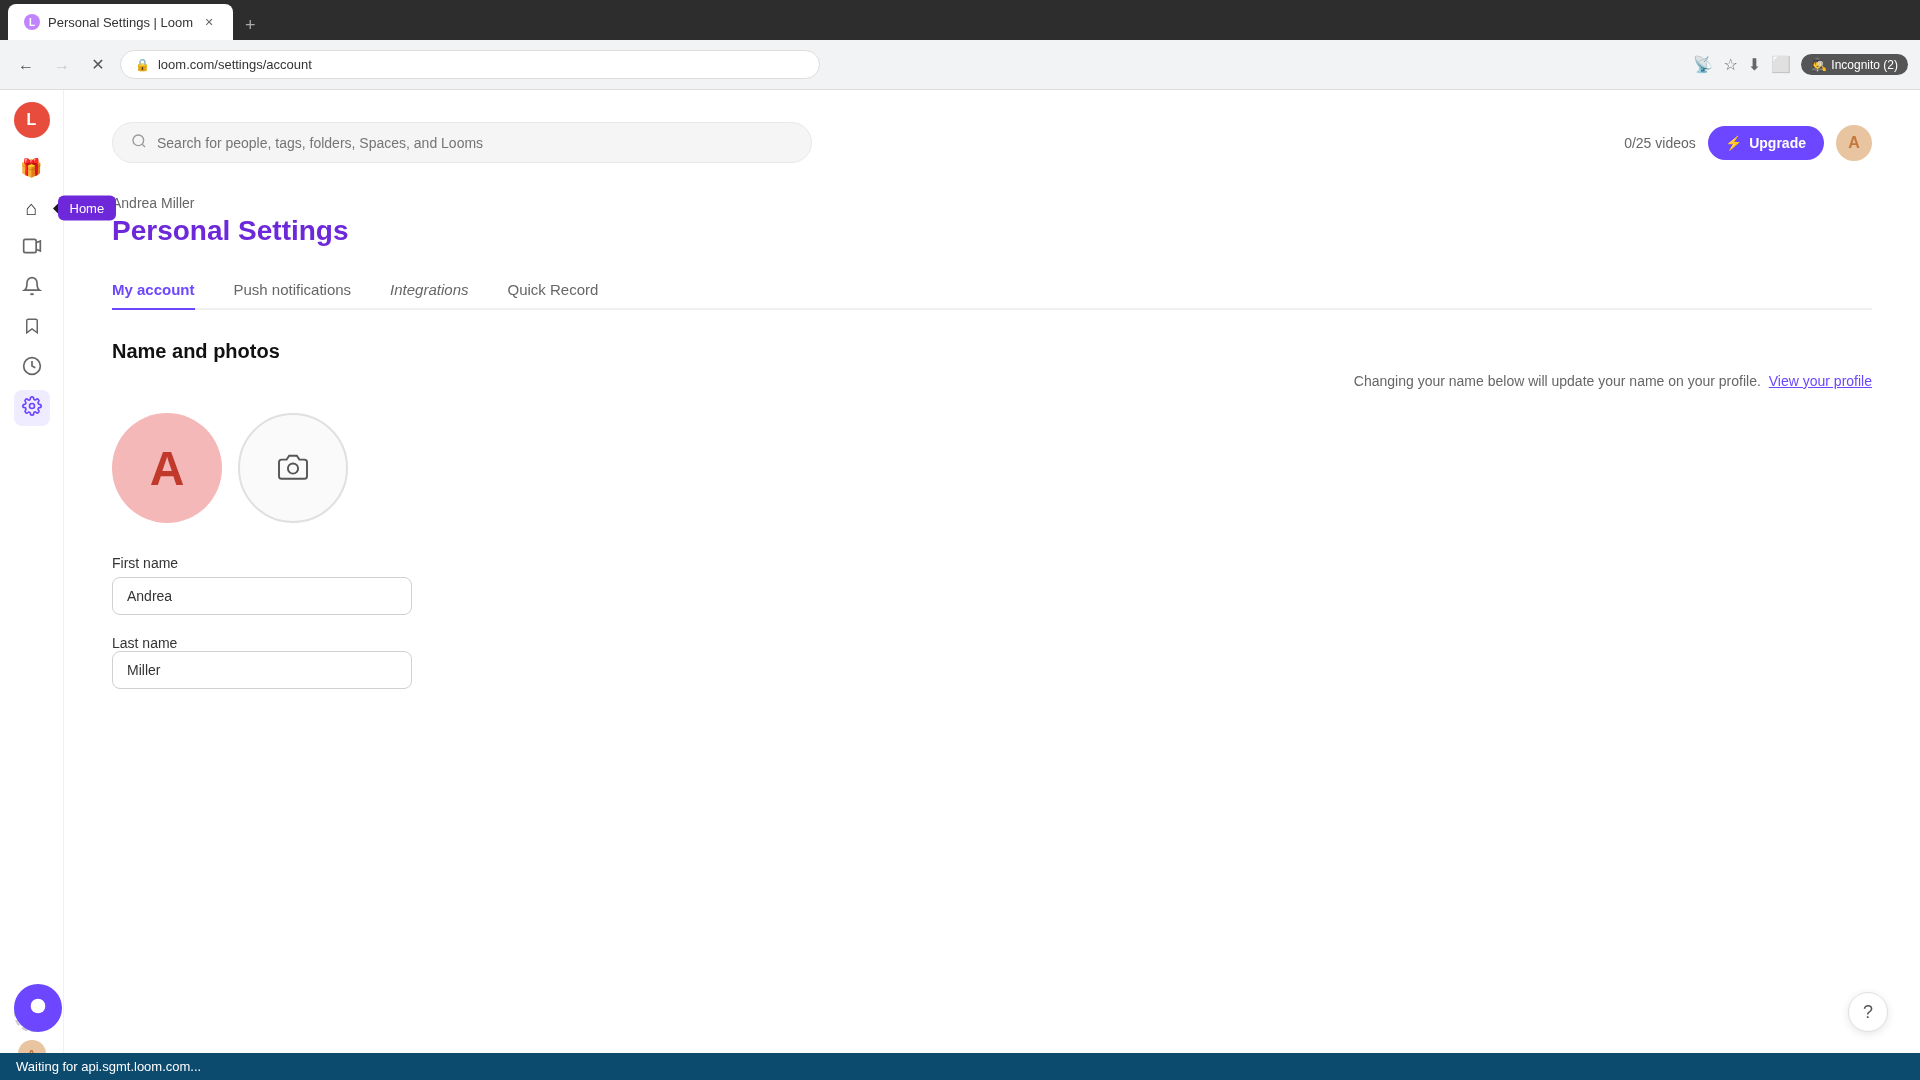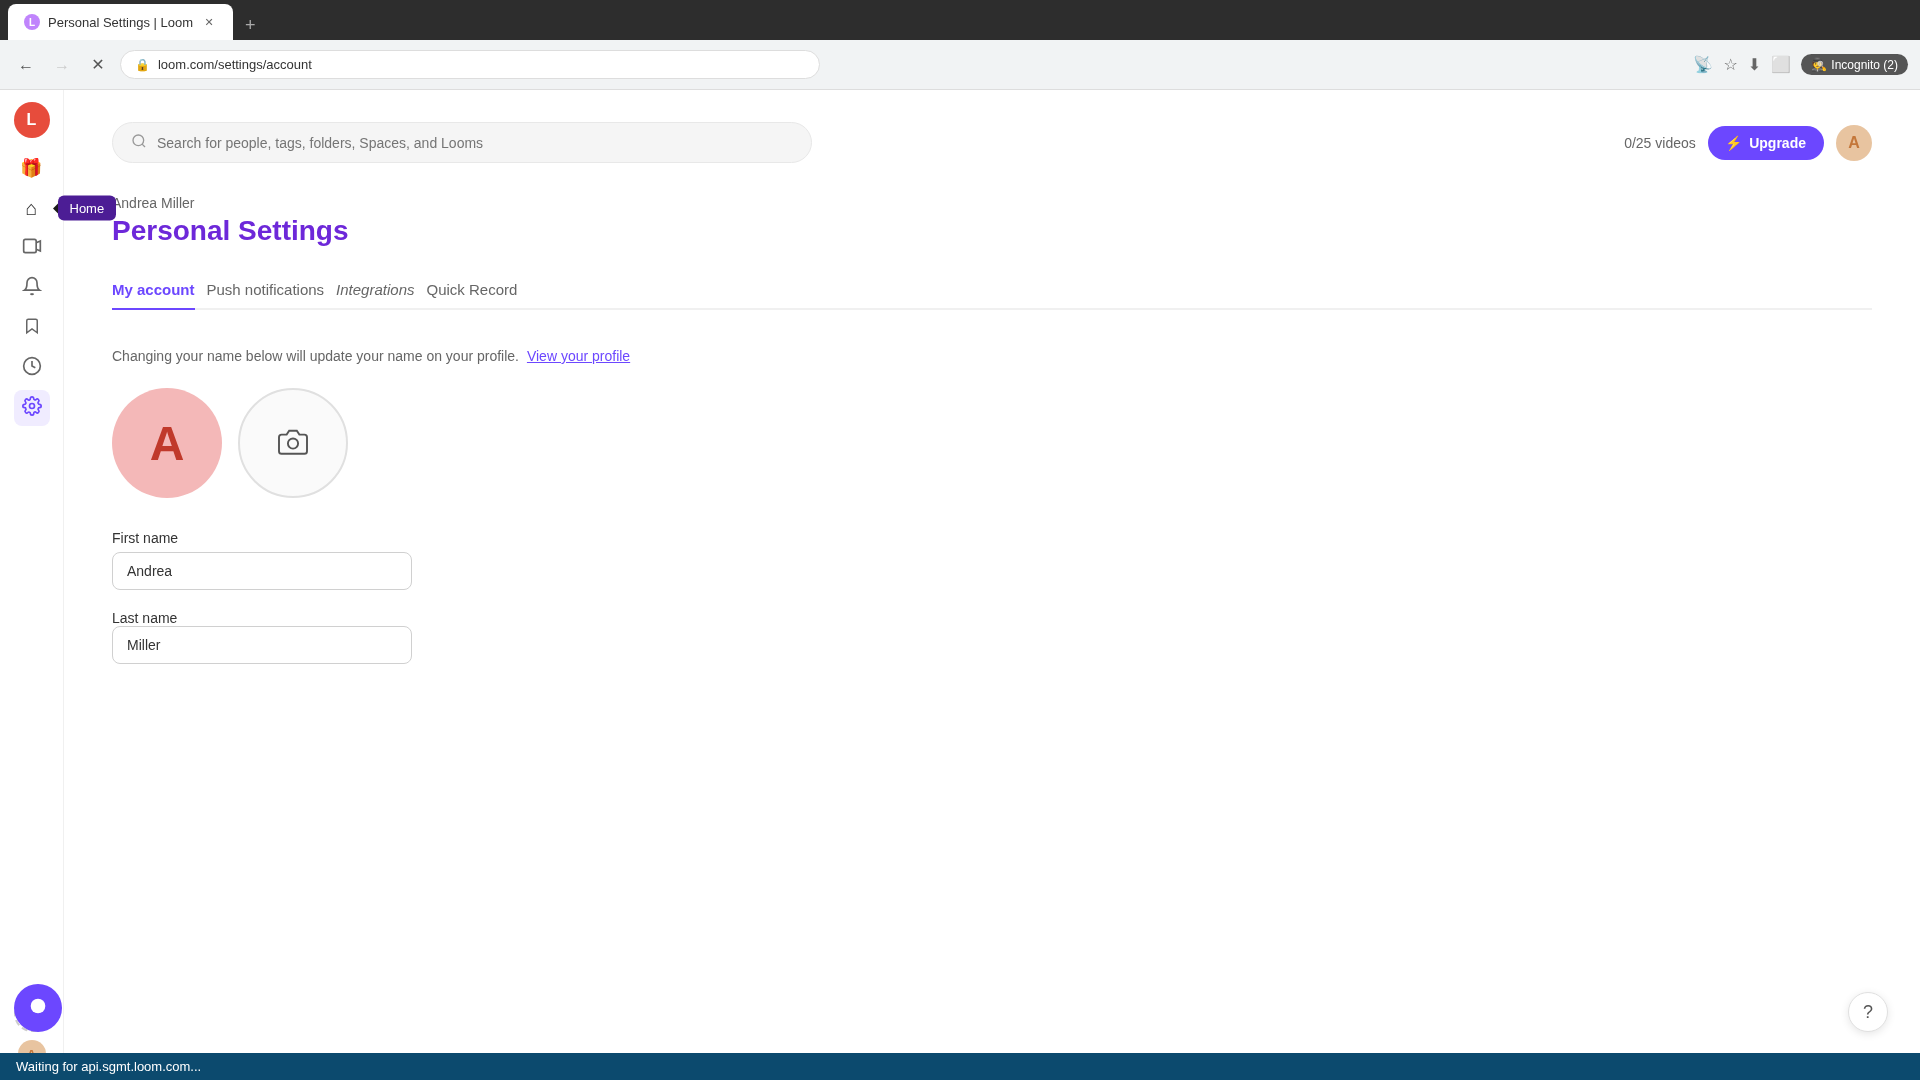--- a/index.html
+++ b/index.html
@@ -41,21 +41,21 @@
 
   <div style="width:64px;background:#fff;border-right:1px solid #f0f0f0;display:flex;flex-direction:column;align-items:center;padding:12px 0;gap:4px;">
     <div style="width:36px;height:36px;border-radius:50%;background:#e74c3c;display:flex;align-items:center;justify-content:center;color:white;font-weight:bold;font-size:16px;cursor:pointer;margin-bottom:8px;">L</div>
 
     <div style="width:36px;height:36px;border-radius:8px;display:flex;align-items:center;justify-content:center;cursor:pointer;color:#666;font-size:18px;">
       <span>🎁</span>
     </div>
 
     <div style="width:36px;height:36px;border-radius:8px;display:flex;align-items:center;justify-content:center;cursor:pointer;color:#333;font-size:20px;position:relative;">
       <span>⌂</span>
-      <div style="position:absolute;left:44px;top:50%;transform:translateY(-50%);background:#4c1d95;color:#fff;border-radius:6px;padding:5px 12px;font-size:13px;white-space:nowrap;z-index:100;">
+      <div style="position:absolute;left:44px;top:50%;transform:translateY(-50%);background:#6d28d9;color:#fff;border-radius:6px;padding:5px 12px;font-size:13px;white-space:nowrap;z-index:100;">
         <span>Home</span>
         <div style="position:absolute;left:-5px;top:50%;transform:translateY(-50%);width:0;height:0;border:5px solid transparent;border-right-color:#1a1a1a;border-left:none;"></div>
       </div>
     </div>
 
     <div style="width:36px;height:36px;border-radius:8px;display:flex;align-items:center;justify-content:center;cursor:pointer;color:#666;font-size:16px;">
       <span>
         <svg width="20" height="20" viewBox="0 0 24 24" fill="none" stroke="currentColor" stroke-width="2">
             <rect x="2" y="4" width="15" height="16" rx="2"></rect>
             <path d="m17 8 5-2v12l-5-2"></path>
@@ -124,29 +124,30 @@
         </button>
         <div style="width:36px;height:36px;border-radius:50%;background:#e8c4a0;display:flex;align-items:center;justify-content:center;color:#c4773a;font-weight:bold;font-size:16px;cursor:pointer;">A</div>
       </div>
     </div>
 
     <div style="margin-bottom:24px;">
       <p style="font-size:14px;color:#666;margin-bottom:4px;">Andrea Miller</p>
       <h1 style="font-size:28px;font-weight:700;color:#6d28d9;">Personal Settings</h1>
     </div>
 
-    <div style="display:flex;gap:12px;border-bottom:2px solid #f0f0f0;margin-bottom:38px;align-items:center;">
+    <div style="display:flex;gap:39px;border-bottom:2px solid #f0f0f0;margin-bottom:30px;align-items:center;">
       <span style="padding:10px 0;font-size:15px;color:#6c47ff;cursor:pointer;border-bottom:2px solid #6c47ff;margin-bottom:-2px;font-weight:600;">My account</span>
       <span style="padding:10px 0;font-size:15px;color:#666;cursor:pointer;border-bottom:2px solid transparent;margin-bottom:-2px;">Push notifications</span>
       <span style="padding:10px 0;font-size:15px;color:#666;cursor:pointer;border-bottom:2px solid transparent;margin-bottom:-2px;font-style:italic;">Integrations</span>
       <span style="padding:10px 0;font-size:15px;color:#666;cursor:pointer;border-bottom:2px solid transparent;margin-bottom:-2px;">Quick Record</span>
     </div>
 
     <div>
-      <p style="font-size:14px;color:#666;margin-bottom:24px;">
+      <h2 style="font-size:20px;font-weight:700;color:#111;margin-bottom:10px;">Name and photos</h2>
+      <p style="font-size:14px;color:#666;margin-bottom:24px;text-align:right;">
         <span>Changing your name below will update your name on your profile.</span>
         <a style="color:#6c47ff;text-decoration:underline;cursor:pointer;margin-left:4px;">View your profile</a>
       </p>
 
       <div style="display:flex;gap:16px;align-items:center;margin-bottom:32px;">
         <div style="width:110px;height:110px;border-radius:50%;background:#f4b8b8;display:flex;align-items:center;justify-content:center;font-size:48px;font-weight:700;color:#c0392b;">A</div>
         <div style="width:110px;height:110px;border-radius:50%;border:2px solid #e0e0e0;background:#fafafa;display:flex;align-items:center;justify-content:center;cursor:pointer;color:#555;">
           <span>
             <svg width="32" height="28" viewBox="0 0 24 22" fill="none" stroke="#555" stroke-width="1.5">
                 <path d="M23 19a2 2 0 0 1-2 2H3a2 2 0 0 1-2-2V8a2 2 0 0 1 2-2h4l2-3h6l2 3h4a2 2 0 0 1 2 2z"></path>

